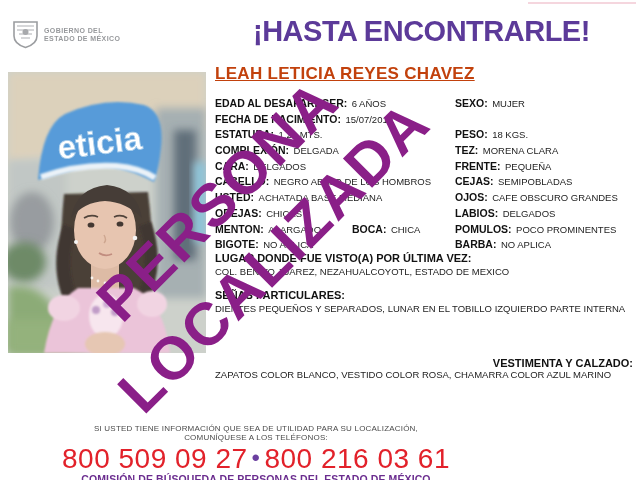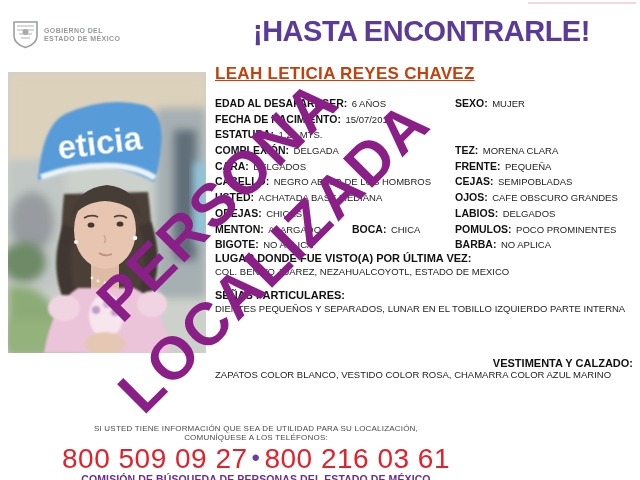--- a/index.html
+++ b/index.html
@@ -142,20 +142,21 @@
   <div class="rows">
     <div class="row">
       <span class="cell l"><span class="flabel">EDAD AL DESAPARECER:</span> <span class="fvalue">6 AÑOS</span></span>
       <span class="cell r"><span class="flabel">SEXO:</span> <span class="fvalue">MUJER</span></span>
     </div>
     <div class="row">
       <span class="cell l"><span class="flabel">FECHA DE NACIMIENTO:</span> <span class="fvalue">15/07/2019</span></span>
     </div>
     <div class="row">
       <span class="cell l"><span class="flabel">ESTATURA:</span> <span class="fvalue">1.20 MTS.</span></span>
+      <span class="cell r"><span class="flabel">PESO:</span> <span class="fvalue">18 KGS.</span></span>
     </div>
     <div class="row">
       <span class="cell l"><span class="flabel">COMPLEXIÓN:</span> <span class="fvalue">DELGADA</span></span>
       <span class="cell r"><span class="flabel">TEZ:</span> <span class="fvalue">MORENA CLARA</span></span>
     </div>
     <div class="row">
       <span class="cell l"><span class="flabel">CARA:</span> <span class="fvalue">DELGADOS</span></span>
       <span class="cell r"><span class="flabel">FRENTE:</span> <span class="fvalue">PEQUEÑA</span></span>
     </div>
     <div class="row">

